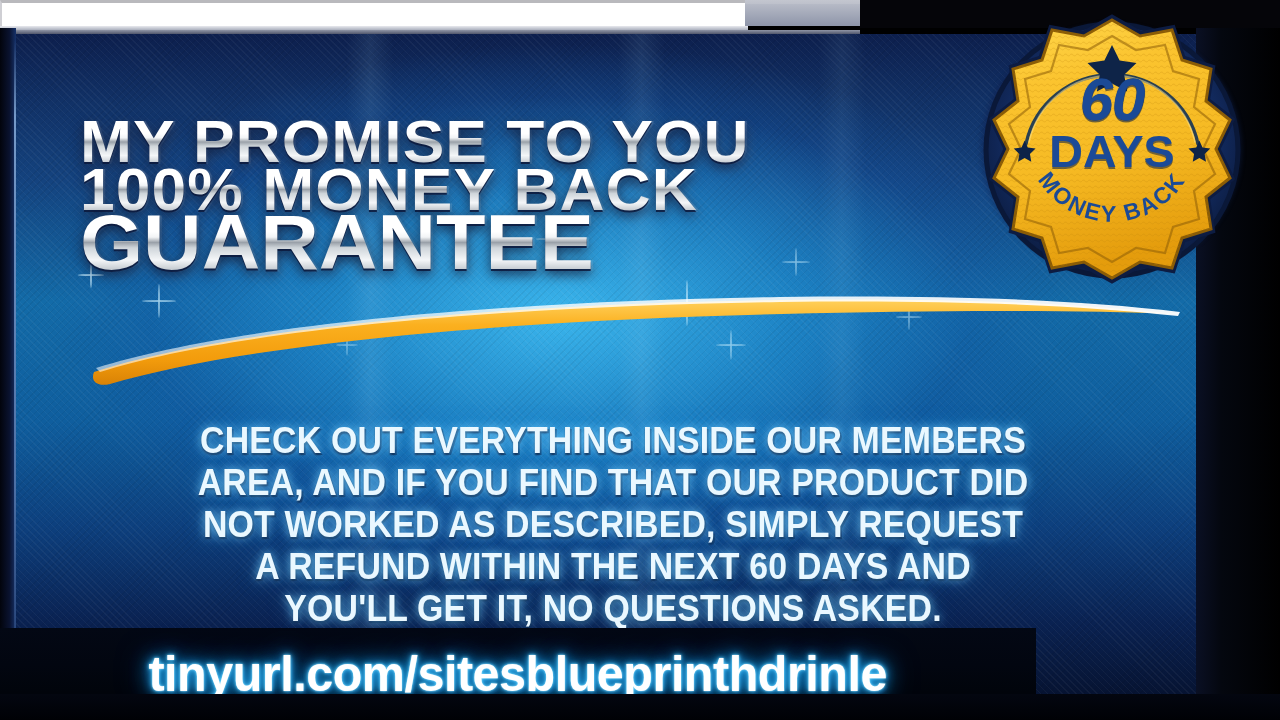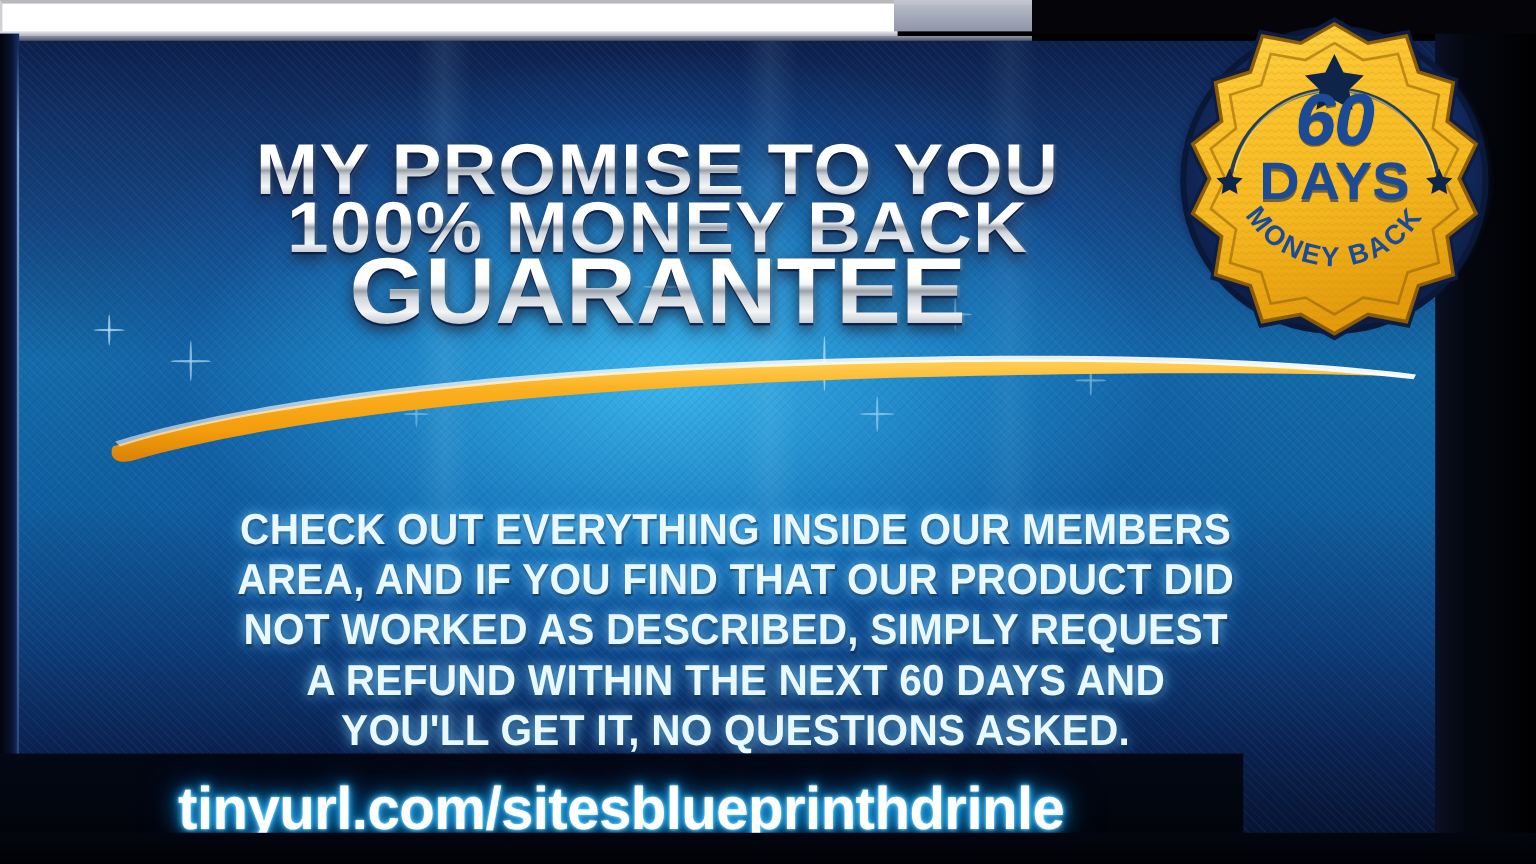--- a/index.html
+++ b/index.html
@@ -106,21 +106,20 @@
     border-radius:50%;
     filter:blur(.6px);
   }
   .spark::before { width:2px; height:100%; }
   .spark::after  { width:100%; height:2px; }
 
   
   .headline {
     position:absolute; left:64px; top:82px; width:900px;
     line-height:.86;
-    text-align:center;
   }
   .hl-line {
     font-family:"Liberation Sans", sans-serif;
     font-weight:700;
     letter-spacing:1px;
     white-space:nowrap;
     color:transparent;
     background:linear-gradient(180deg,
         #ffffff 0%, #ffffff 34%,
         #f2f4f6 42%,

